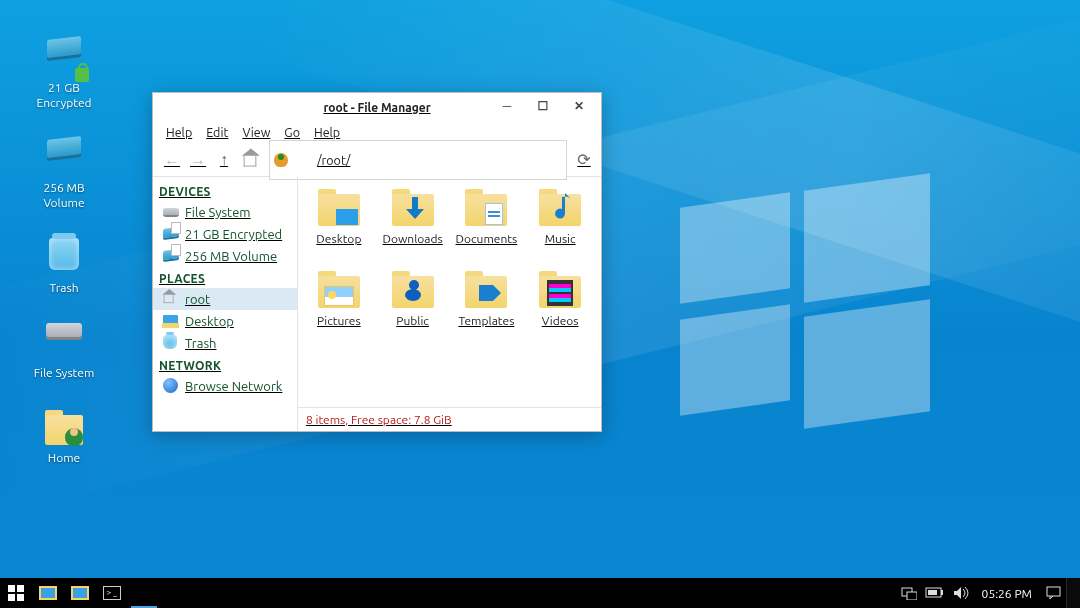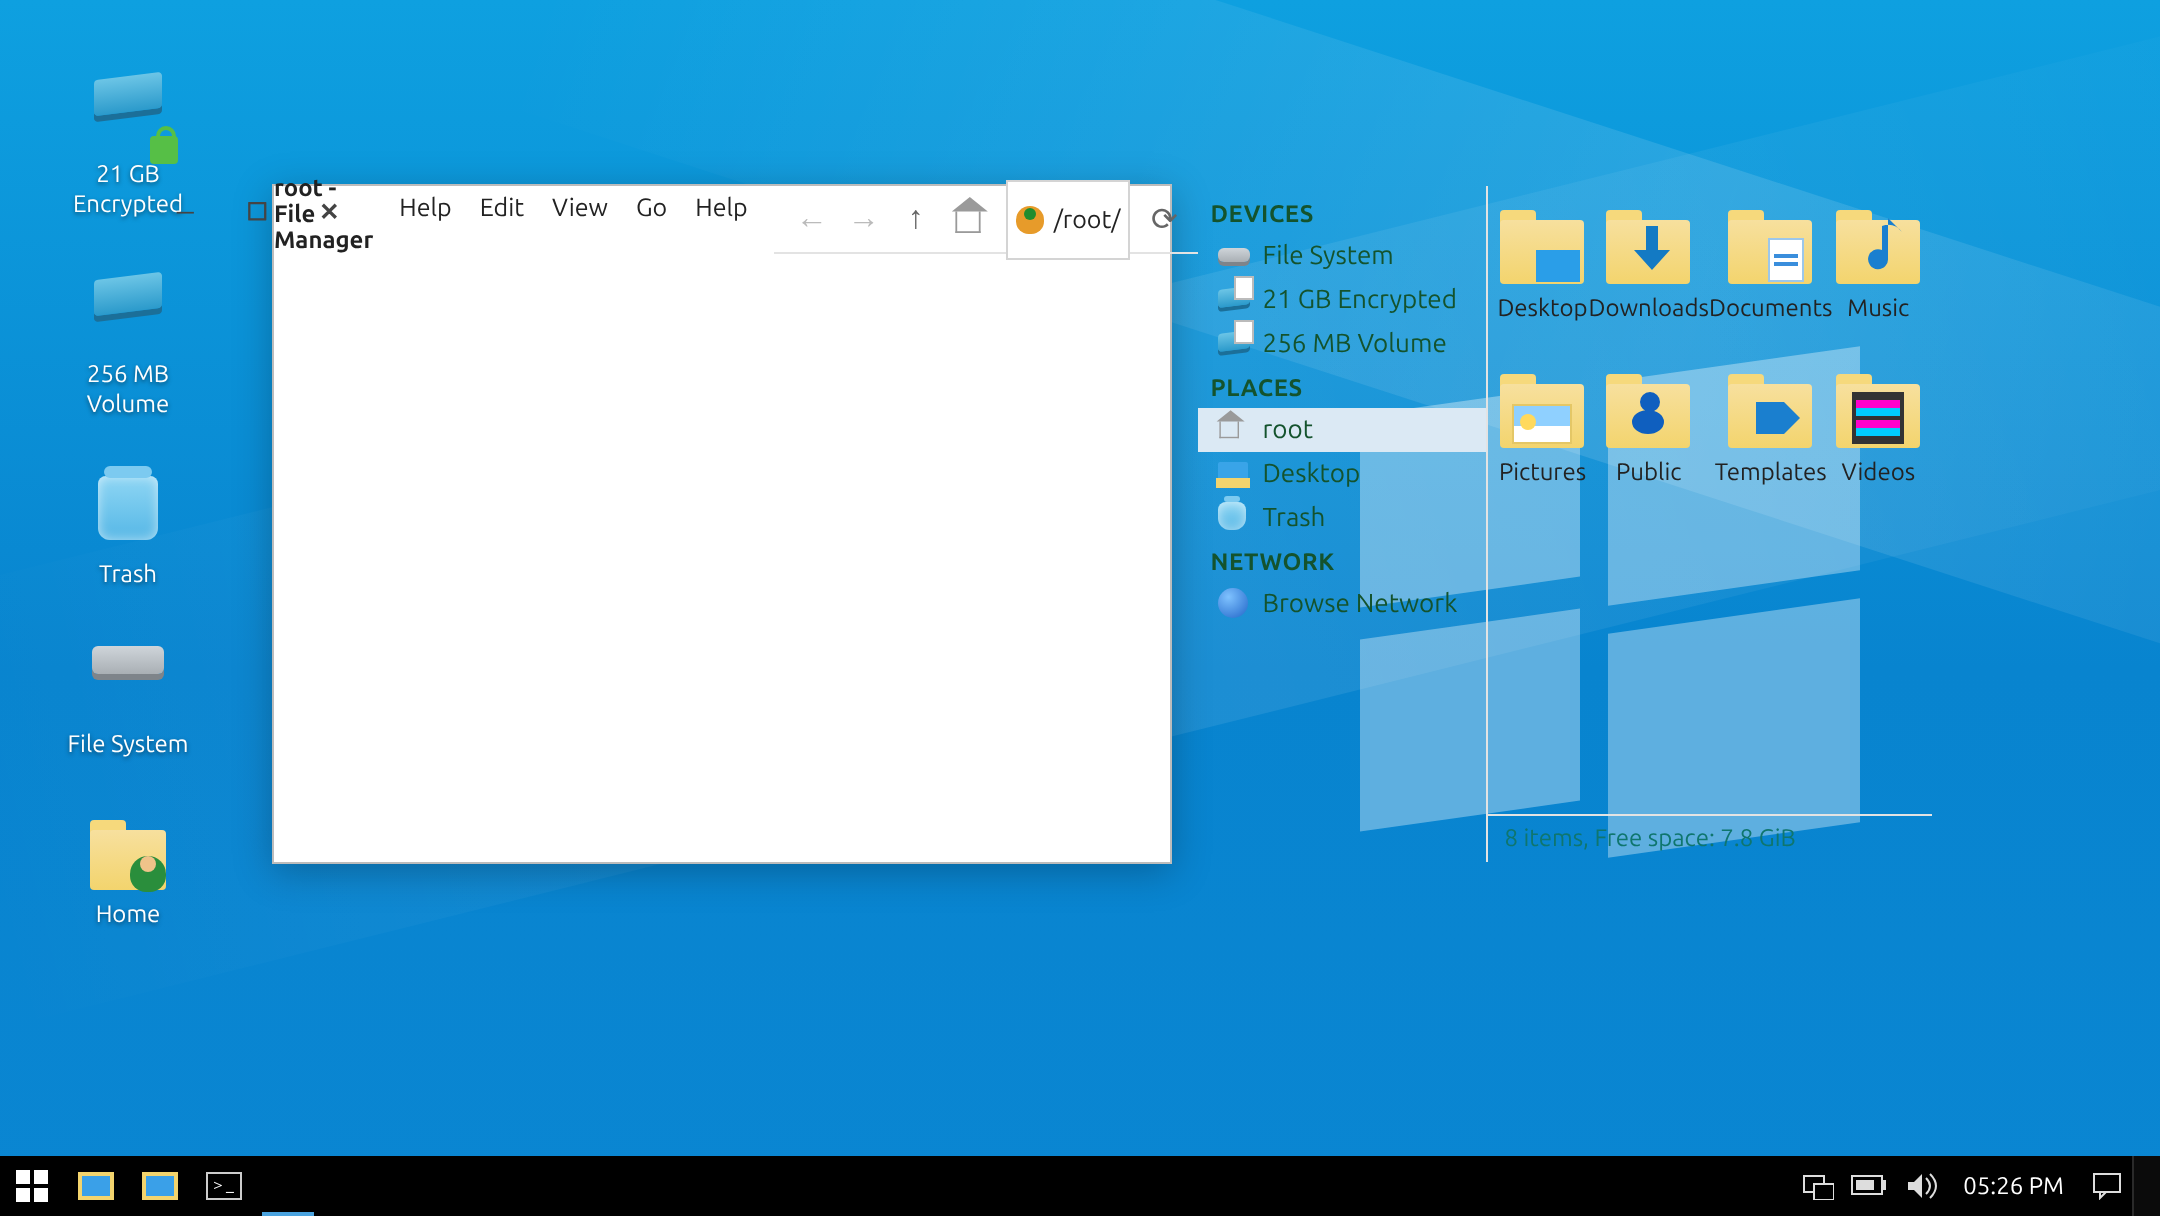--- a/index.html
+++ b/index.html
@@ -13,49 +13,49 @@
   .desktop-icons { position:absolute; top:30px; left:24px; width:120px; }
   .dicon { width:80px; text-align:center; margin-bottom:28px; cursor:pointer; }
   .dicon .glyph { width:42px; height:38px; margin:0 auto 4px; position:relative; }
   .dicon-label { color:#fff; font-size:12px; line-height:15px; text-shadow:0 1px 2px rgba(0,0,0,0.5); }
 
   
   .winlogo { position:absolute; left:680px; top:180px; width:250px; height:250px; pointer-events:none; }
   .winlogo .pane { position:absolute; background:rgba(255,255,255,0.35); }
 
   
-  .fm { position:absolute; left:136px; top:92px; width:450px; height:340px; background:#fff; border:1px solid #bcbcbc; box-shadow:0 4px 18px rgba(0,0,0,0.25); display:flex; flex-direction:row; }
+  .fm { position:absolute; left:152px; top:92px; width:450px; height:340px; background:#fff; border:1px solid #bcbcbc; box-shadow:0 4px 18px rgba(0,0,0,0.25); display:flex; flex-direction:column;text-decoration:underline; }
   .fm-titlebar { height:28px; display:flex; align-items:center; justify-content:center; position:relative; font-size:12px; font-weight:600; color:#222; }
   .fm-titlebar .winbtns { position:absolute; right:4px; top:0; height:28px; display:flex; }
   .winbtn { width:36px; height:22px; margin-top:2px; display:flex; align-items:center; justify-content:center; font-size:12px; color:#444; cursor:pointer; }
 
   .fm-menu { height:22px; display:flex; align-items:center; padding:0 6px; font-size:12.5px; color:#222; }
   .fm-menu span { padding:2px 7px; cursor:pointer; }
 
   .fm-toolbar { height:34px; display:flex; align-items:center; padding:0 6px; gap:0; border-bottom:1px solid #e3e3e3; }
   .tbtn { width:26px; height:26px; display:flex; align-items:center; justify-content:center; color:#666; font-size:16px; cursor:pointer; }
   .tbtn.disabled { color:#bbb; cursor:default; }
-  .pathbox { flex:1; height:40px; border:1px solid #d4d4d4; margin:0 6px; display:flex; align-items:center; padding:0 4px; font-size:12.5px; color:#222; background:#fff; }
+  .pathbox { flex:1; height:40px; border:1px solid #d4d4d4; margin:0 6px; display:flex; align-items:center; padding:0 4px; font-size:12.5px; color:#222; background:#fff;gap:24px; }
   .pathbox .usr { width:14px; height:14px; background:#e79b2a; border-radius:50% 50% 45% 45%; position:relative; margin-right:5px; }
   .pathbox .usr::before{content:"";position:absolute;width:6px;height:6px;background:#1f8c2e;border-radius:50%;top:1px;left:4px;}
   .reload { width:22px; }
 
   .fm-body { flex:1; display:flex; min-height:0; }
   .sidebar { width:145px; border-right:1px solid #e3e3e3; font-size:13px; color:#14532d; overflow:hidden; padding-top:3px;}
   .side-head { font-weight:700; font-size:12px; padding:5px 6px 3px; letter-spacing:.3px;}
   .side-item { display:flex; align-items:center; padding:3px 6px 3px 10px; cursor:pointer; gap:6px; }
   .side-item.selected { background:#dbe9f4; }
   .side-ico { width:16px; height:16px; flex:0 0 16px; position:relative; }
 
   .content { flex:1; display:flex; flex-direction:column; }
   .icon-grid { flex:1; padding:10px 4px 0 4px; display:grid; grid-template-columns:repeat(4,1fr); grid-auto-rows:82px; font-size:12px; color:#222; }
   .file { text-align:center; cursor:pointer; }
   .file .fic { width:46px; height:40px; margin:0 auto 5px; position:relative; }
 
-  .statusbar { height:24px; border-top:1px solid #e3e3e3; font-size:12px; color:#0f766e; display:flex; align-items:center; padding:0 8px; }
+  .statusbar { height:24px; border-top:1px solid #e3e3e3; font-size:12px; color:#b91c1c; display:flex; align-items:center; padding:0 8px; }
 
   
   .folder { position:absolute; inset:0; }
   .folder::before { content:""; position:absolute; left:2px; top:2px; width:18px; height:8px; background:#f6d97c; border-radius:2px 2px 0 0; }
   .folder::after { content:""; position:absolute; left:2px; top:7px; right:2px; bottom:1px; background:linear-gradient(#f7e09e,#f3d46d); border-radius:2px; }
 
   
   .taskbar { position:absolute; left:0; bottom:0; width:100%; height:30px; background:#000; display:flex; align-items:center; color:#fff; font-size:12px; }
   .taskbar .tb-left { display:flex; align-items:center; height:100%; }
   .tbitem { width:32px; height:30px; display:flex; align-items:center; justify-content:center; cursor:pointer; position:relative; }

